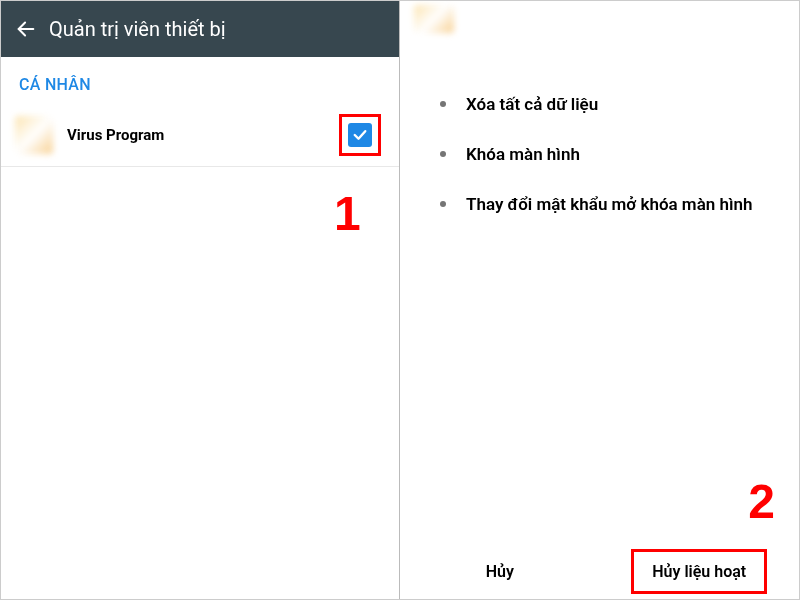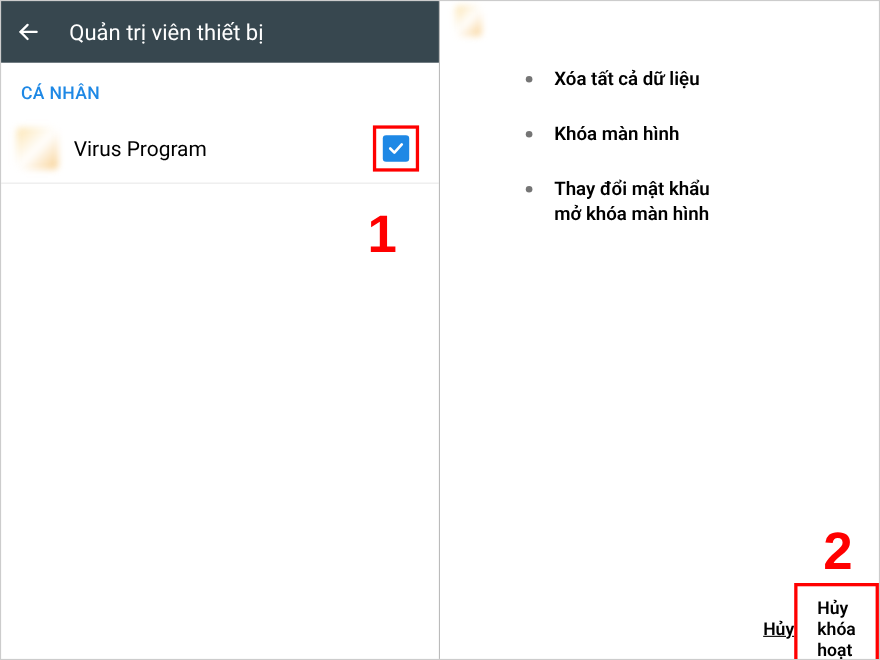--- a/index.html
+++ b/index.html
@@ -22,29 +22,30 @@
       border-right: 1px solid #bbb;
       position: relative;
       display: flex;
       flex-direction: column;
     }
     .panel-right {
       width: 50%;
       height: 100%;
       position: relative;
       display: flex;
+      flex-direction: column;
     }
     .topbar {
       background: #37474f;
       color: #fff;
       height: 56px;
       display: flex;
       align-items: center;
       padding: 0 14px;
-      gap: 26px;
+      gap: 12px;
     }
     .back-arrow svg { display: block; }
     .topbar-title {
       font-size: 20px;
       font-weight: 400;
     }
     .section-label {
       color: #1e88e5;
       font-size: 16px;
       font-weight: 500;
@@ -60,22 +61,22 @@
     .app-icon {
       width: 38px;
       height: 38px;
       border-radius: 4px;
       background: linear-gradient(135deg, #fce4b0 0%, #fff 50%, #f8d090 100%);
       filter: blur(3px);
       margin-right: 14px;
       flex-shrink: 0;
     }
     .app-name {
-      font-size: 19px;
-      font-weight: 400;
+      font-size: 15px;
+      font-weight: 700;
       color: #000;
       flex: 1;
     }
     .checkbox-wrap {
       border: 3px solid #ff0000;
       padding: 6px;
       display: flex;
       align-items: center;
       justify-content: center;
     }
@@ -134,21 +135,20 @@
       display: flex;
       height: 56px;
       align-items: center;
     }
     .btn-cancel {
       flex: 1;
       text-align: center;
       font-size: 16px;
       font-weight: 600;
       color: #000;
-      text-decoration: underline;
     }
     .btn-deactivate-wrap {
       flex: 1;
       display: flex;
       justify-content: center;
       align-items: center;
     }
     .btn-deactivate {
       border: 3px solid #ff0000;
       padding: 10px 18px;
@@ -206,17 +206,17 @@
         <div class="bullet"></div>
         <div class="perm-text">Thay đổi mật khẩu mở khóa màn hình</div>
       </div>
     </div>
 
     <div class="step-number step-2">2</div>
 
     <div class="bottom-bar">
       <div class="btn-cancel">Hủy</div>
       <div class="btn-deactivate-wrap">
-        <div class="btn-deactivate">Hủy khóa hoạt</div>
+        <div class="btn-deactivate">Hủy liệu hoạt</div>
       </div>
     </div>
   </div>
 </div>
 
 </body></html>

